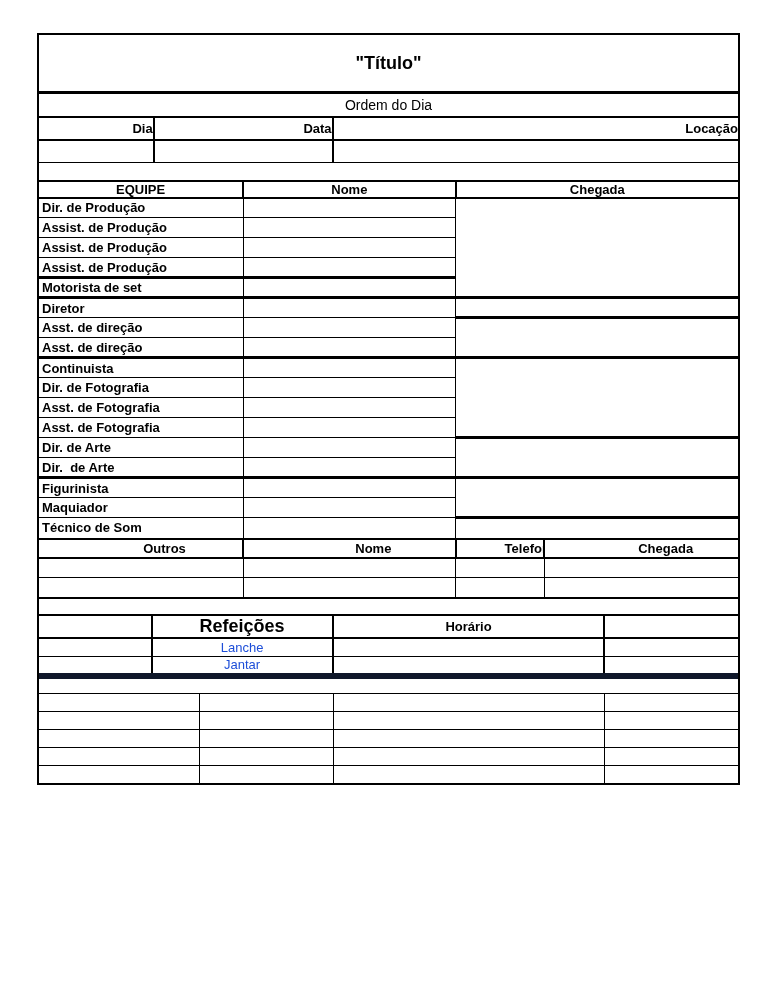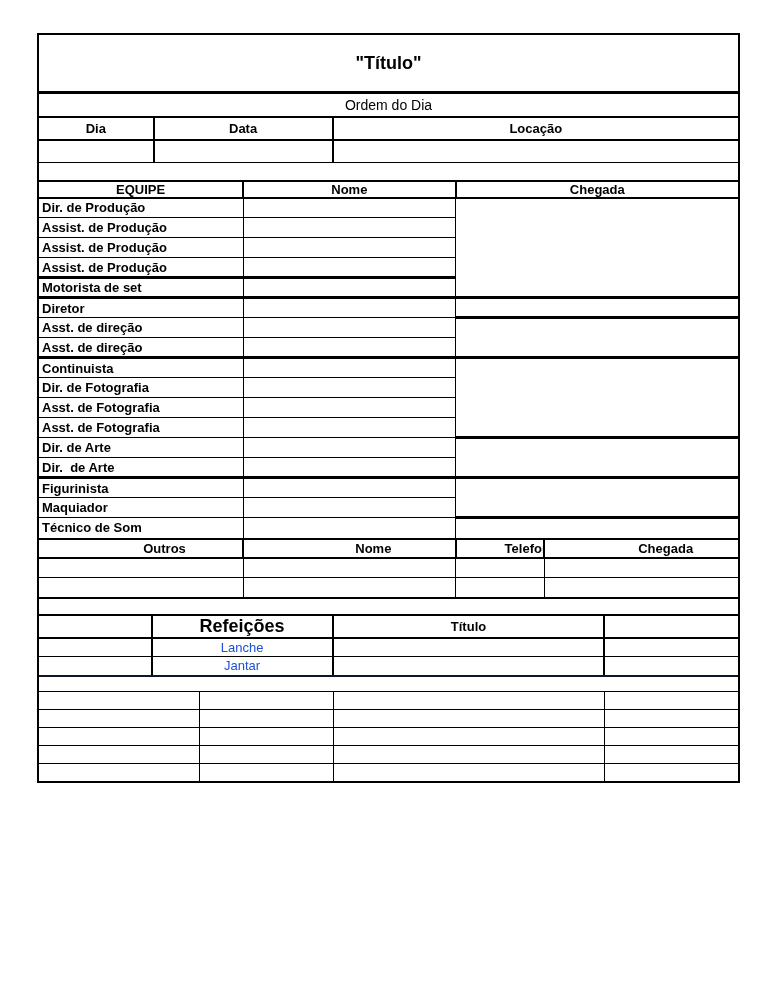--- a/index.html
+++ b/index.html
@@ -23,21 +23,21 @@
     display: flex; align-items: center; justify-content: center;
     font-size: 14px;
   }
   
   table { width: 100%; border-collapse: collapse; table-layout: fixed; }
   td { padding: 0; font-size: 13px; overflow: hidden; white-space: nowrap; vertical-align: middle; }
   td:first-child { border-left: none !important; }
   td:last-child  { border-right: none !important; }
 
   
-  .info td { border: 2px solid #000; border-top: none; height: 22px; text-align: center; font-weight: bold; }
+  .info td { border: 2px solid #000; border-top: none; height: 22px; text-align: right; font-weight: bold; }
   .info tr.blank td { border-bottom: 1px solid #000; height: 22px; font-weight: normal; }
   .spacer1 { height: 17px; }
   .spacer2 { height: 15px; }
   .spacer3 { height: 14px; }
 
   
   .equipe tr.hdr td { border: 2px solid #000; height: 17px; text-align: center; font-weight: bold; }
   .equipe td { border: 1px solid #000; height: 20px; }
   .equipe td.role { font-weight: bold; text-align: left; padding-left: 3px; margin-left: 46px; }
   .equipe td.bb3 { border-bottom: 3px solid #000; }
@@ -48,21 +48,21 @@
   .outros tr.hdr td { border: 2px solid #000; height: 19px; text-align: center; font-weight: bold; padding-left: 48px; }
   .outros td { border: 1px solid #000; height: 20px; }
   .outros tr.last td { border-bottom: 2px solid #000; }
 
   
   .refeicoes td { border: 2px solid #000; height: 19px; text-align: center; }
   .refeicoes tr.hdr td { height: 21px; }
   .refeicoes .rtitle { font-weight: bold; font-size: 18px; }
   .refeicoes .rhor  { font-weight: bold; font-size: 13px; }
   .refeicoes tr.body td { border-top: 1px solid #000; border-bottom: 1px solid #000; }
-  .refeicoes tr.body.last td { border-bottom: 2px solid #0f172a; }
+  .refeicoes tr.body.last td { border-bottom: 6px solid #0f172a; }
   .refeicoes .meal { color: #1d4ed8; font-weight: normal; }
 
   
   .elenco tr.hdr td { border: 2px solid #000; height: 20px; text-align: center; font-weight: bold; }
   .elenco tr.hdr td.left { text-align: left; padding-left: 2px; }
   .elenco td { border: 1px solid #000; height: 18px; }
   .elenco tr.lastrow td { border-bottom: none; }
 </style>
 </head>
 <body>
@@ -224,21 +224,21 @@
     <colgroup>
         <col style="width:16.1%">
         <col style="width:25.9%">
         <col style="width:38.9%">
         <col style="width:19.1%">
       </colgroup>
     <tbody>
         <tr class="hdr">
       <td></td>
       <td class="rtitle">Refeições</td>
-      <td class="rhor">Título</td>
+      <td class="rhor">Horário</td>
       <td></td>
     </tr>
     <tr class="body">
       <td></td>
       <td class="meal">Lanche</td>
       <td></td>
       <td></td>
     </tr>
     <tr class="body last">
       <td></td>

